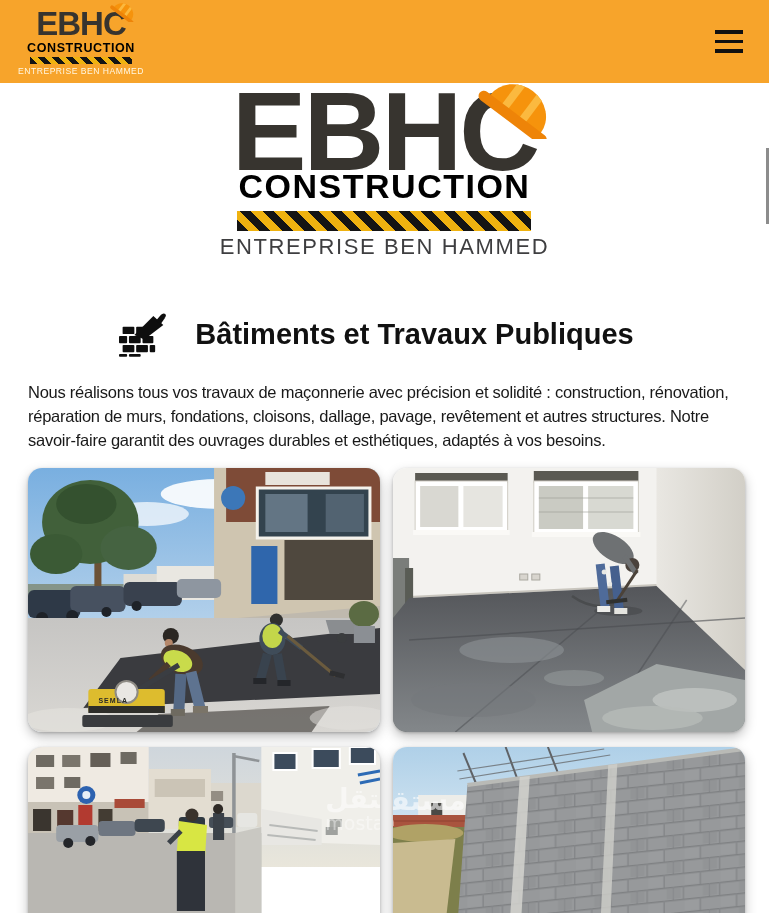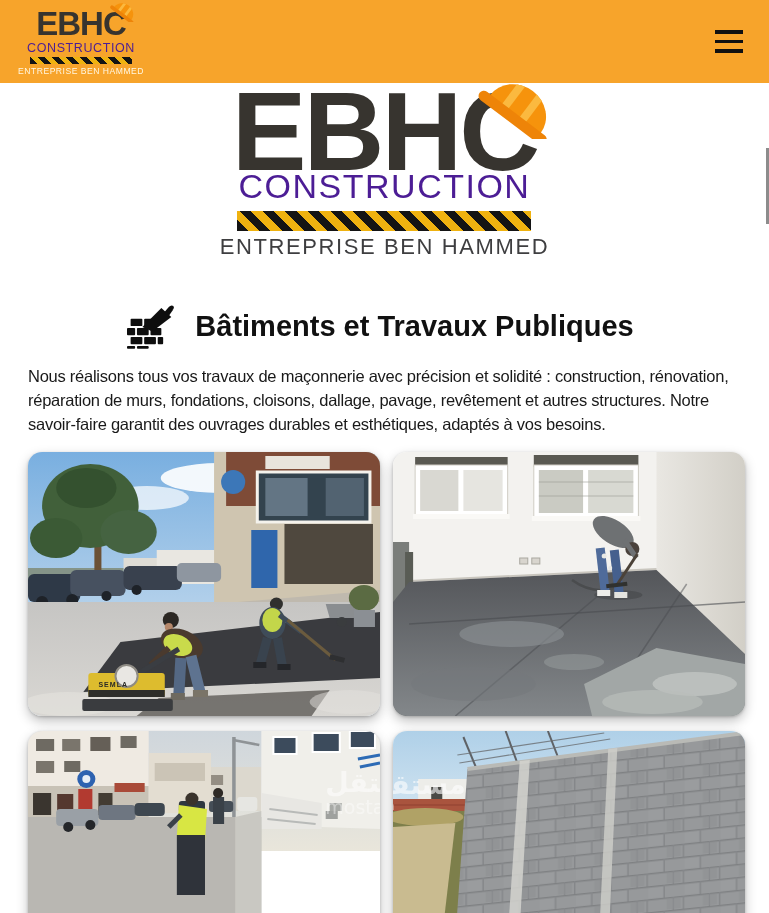--- a/index.html
+++ b/index.html
@@ -5,21 +5,21 @@
   html,body{margin:0;padding:0;background:#fff;width:769px;height:913px;overflow:hidden;
             font-family:"Liberation Sans",sans-serif;}
   *{box-sizing:border-box;}
 
   
   .header{position:relative;z-index:5;width:769px;height:83px;background:#F7A42B;
           display:flex;align-items:center;justify-content:space-between;padding:0 16px 0 18px;}
   .logo{display:flex;flex-direction:column;align-items:center;line-height:1;}
   .brand-row{position:relative;}
   .brand{font-weight:bold;color:#37342F;letter-spacing:-1px;line-height:1;display:block;}
-  .word{font-weight:normal;color:#4c1d95;display:block;}
+  .word{font-weight:bold;color:#000000;display:block;}
   .hazard{background:repeating-linear-gradient(45deg,#141414 0 8px,#EFB210 8px 16px);}
   .tagline{display:block;white-space:nowrap;}
 
   .logo-small .brand{font-size:33px;}
   .logo-small .hat{position:absolute;right:-13px;top:-9px;width:30px;height:24px;}
   .logo-small .word{font-size:12.5px;letter-spacing:.6px;margin-top:2px;}
   .logo-small .hazard{width:102px;height:7px;margin-top:3px;
      background:repeating-linear-gradient(45deg,#141414 0 5px,#EFB210 5px 10px);}
   .logo-small .tagline{font-size:8.6px;letter-spacing:.5px;color:#FFF6E0;margin-top:3px;}
 
@@ -33,21 +33,21 @@
   .hero .brand{font-size:112px;letter-spacing:-3px;margin-top:-7px;}
   .hero .hat{position:absolute;right:-26px;top:-14px;width:88px;height:70px;}
   .hero .word{font-size:34px;letter-spacing:1.5px;margin-top:-19px;}
   .hero .hazard{width:294px;height:20px;margin-top:8px;}
   .hero .tagline{font-size:22px;letter-spacing:1.6px;color:#3E3E40;margin-top:5px;font-weight:400;}
 
   
   .services-title{margin:56px 0 0;text-align:center;font-size:30px;font-weight:bold;color:#050505;}
   .service-head{margin-top:44px;display:flex;align-items:center;justify-content:center;gap:13px;}
   .service-head .sicon{width:47px;height:46px;flex:0 0 auto;}
-  .service-head h3{margin:8px;font-size:29px;font-weight:bold;color:#111;}
+  .service-head h3{margin:16px;font-size:29px;font-weight:bold;color:#111;}
   .service-desc{margin:13px 28px 8px;width:713px;font-size:16.5px;line-height:24px;
                 color:#191919;letter-spacing:-0.25px;}
 
   
   .gallery{margin-top:16px;padding:0 24px 0 28px;display:grid;
            grid-template-columns:1fr 1fr;column-gap:13px;row-gap:15px;}
   .card{position:relative;height:264px;border-radius:14px;overflow:hidden;cursor:pointer;
         box-shadow:0 5px 12px rgba(0,0,0,.25),0 1px 3px rgba(0,0,0,.2);}
   .card svg.photo{display:block;width:100%;height:100%;}
   .wm{position:absolute;color:#fff;font-family:"DejaVu Sans",sans-serif;pointer-events:none;}

